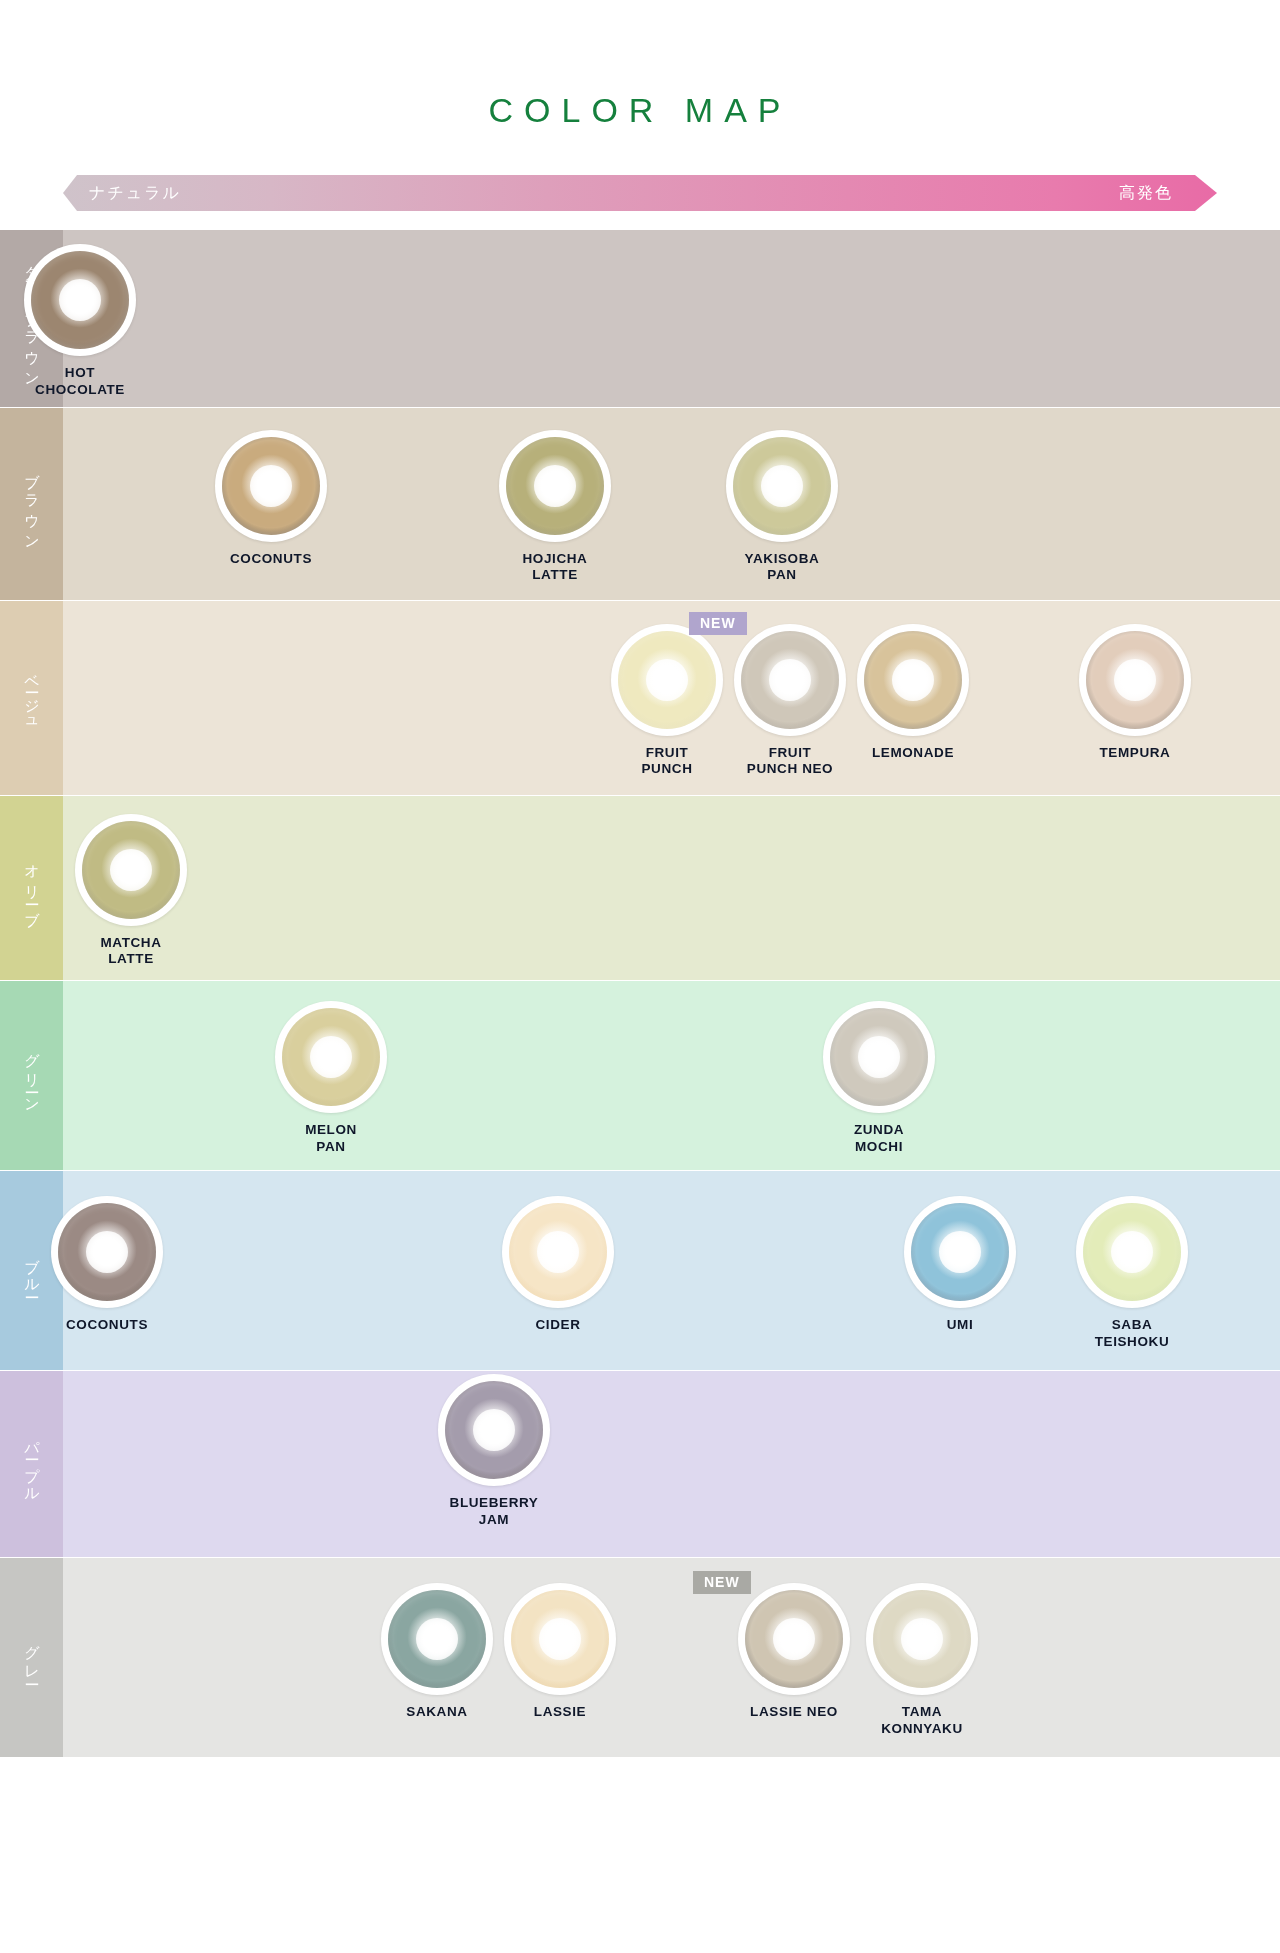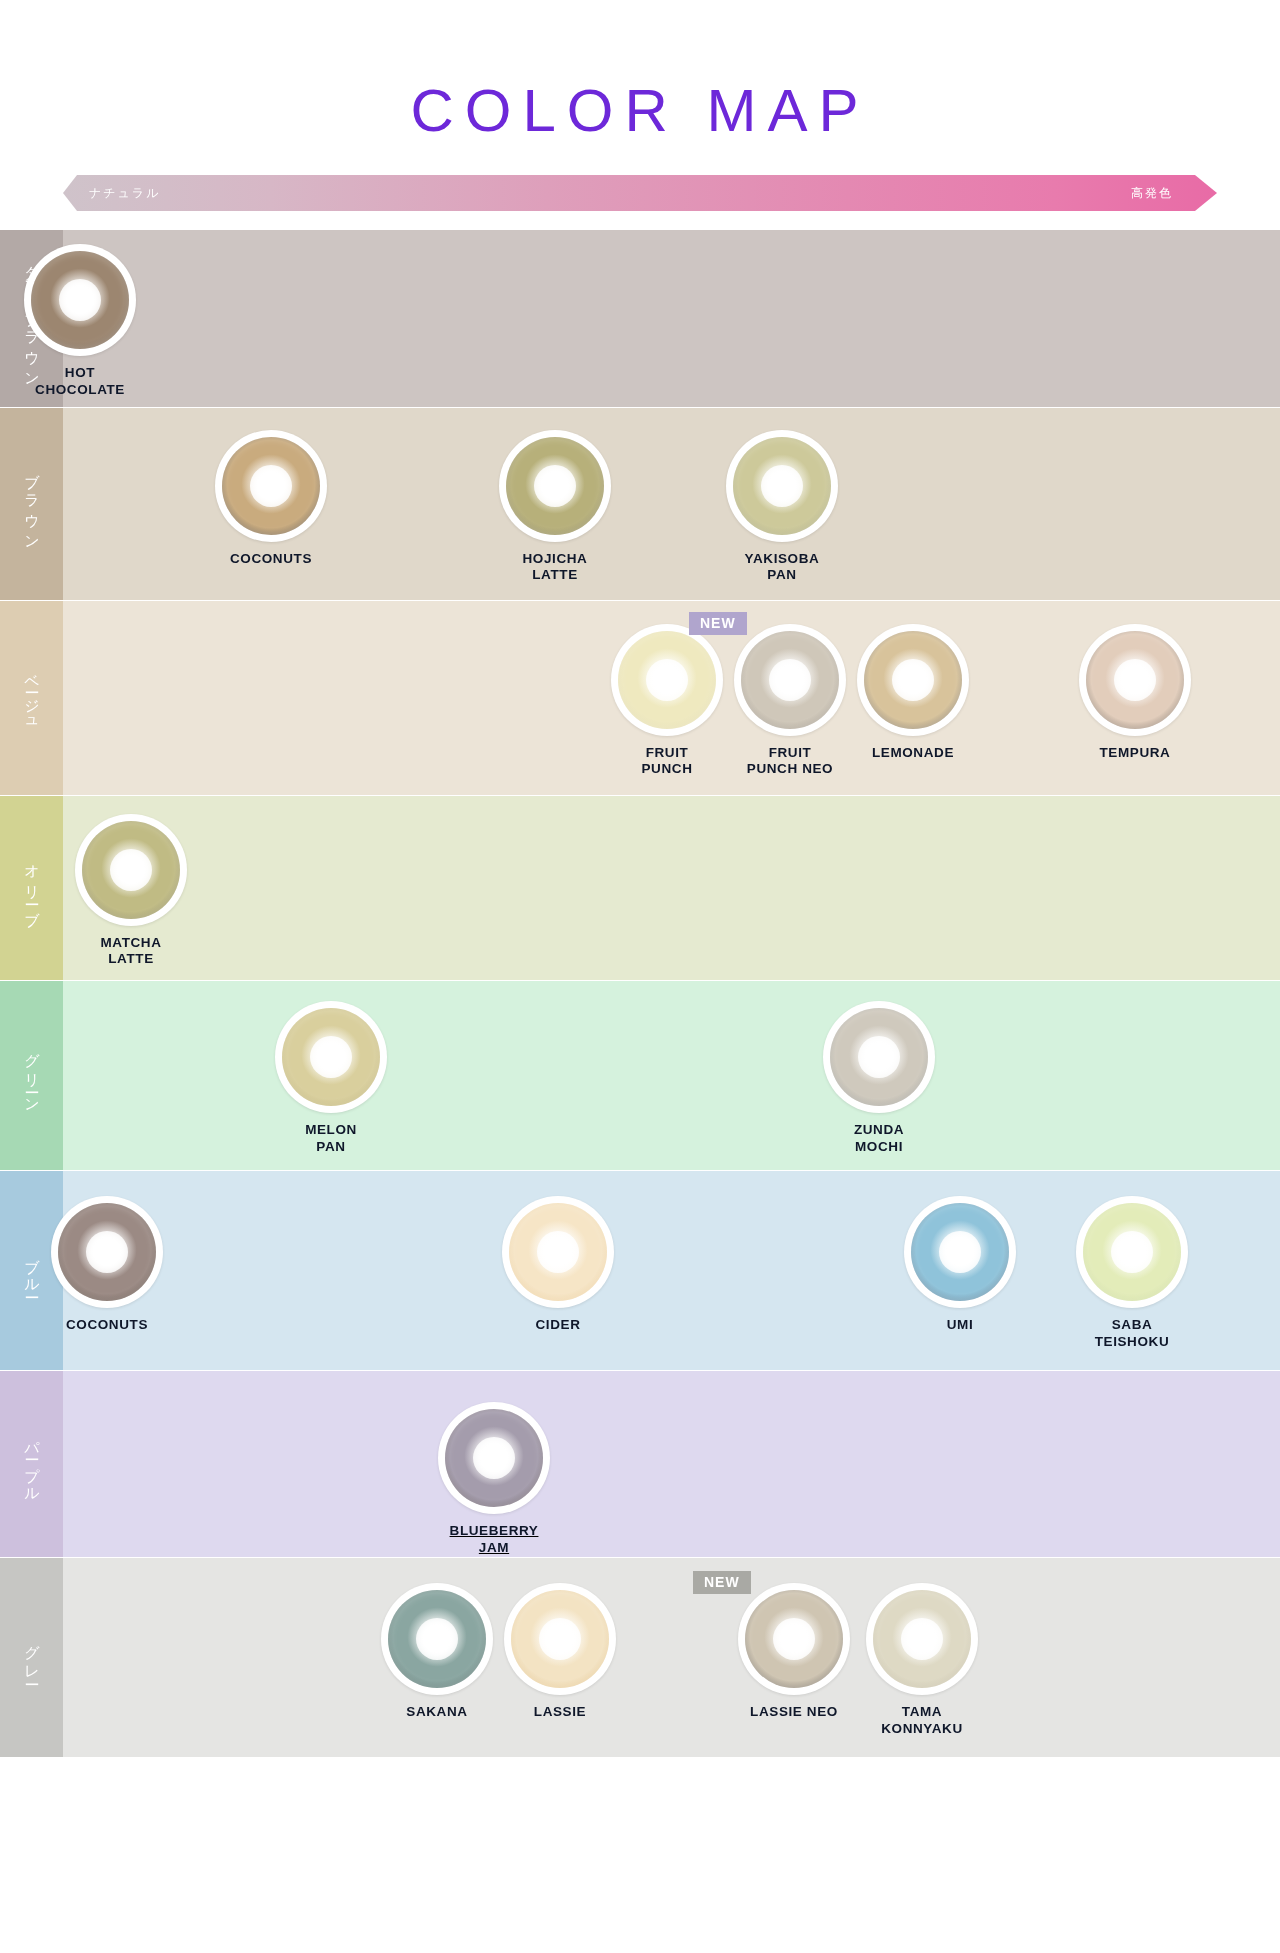--- a/index.html
+++ b/index.html
@@ -12,24 +12,24 @@
   }
 
   
   .title-wrap {
     height: 175px;
     display: flex;
     align-items: center;
     justify-content: center;
   }
   .page-title {
-    font-size: 60px;
+    font-size: 34px;
     letter-spacing: 11px;
     font-weight: 400;
-    color: #6d28d9;
+    color: #15803d;
     font-family: "Liberation Sans", sans-serif;
     margin-top: 45px;
   }
 
   
   .scale-bar-wrap {
     padding: 0 63px 0 63px;
     height: 45px;
   }
   .scale-bar {
@@ -37,21 +37,21 @@
     height: 36px;
     background: linear-gradient(90deg, #cfc3ca 0%, #d7b7c6 18%, #de9fbb 42%, #e489b2 68%, #e87bad 86%, #e86ba6 100%);
     clip-path: polygon(14px 0, calc(100% - 22px) 0, 100% 50%, calc(100% - 22px) 100%, 14px 100%, 0 50%);
     display: flex;
     align-items: center;
     justify-content: space-between;
     padding: 0 44px 0 26px;
   }
   .scale-label {
     color: #ffffff;
-    font-size: 12px;
+    font-size: 16px;
     letter-spacing: 2px;
     font-weight: 400;
     font-family: "DejaVu Sans", sans-serif;
     text-align: right;
   }
 
   
   .map {
     padding: 10px 0 0 0;
   }
@@ -295,21 +295,21 @@
           </div>
           <div class="lens-name">SABA<br>TEISHOKU</div>
         </div>
       </div>
     </div>
     <div class="row" style="height: 187px;">
       <div class="row-label" style="background: rgb(205, 192, 221);">
         <span>パープル</span>
       </div>
       <div class="row-body" style="background: rgb(222, 217, 239);">
-        <div class="lens-item" style="left: 431px; top: 31px; text-decoration: underline;">
+        <div class="lens-item" style="left: 431px; top: 3px;">
           <div class="lens">
             <div class="iris" style="background: radial-gradient(circle at 50% 48%, rgb(255, 255, 255) 16%, rgb(164, 156, 172) 42%, rgb(164, 156, 172) 62%, rgb(78, 65, 73) 88%, rgb(78, 65, 73) 100%); box-shadow: rgba(255, 255, 255, 0.35) 0px 0px 10px inset;"></div>
             <div class="pupil"></div>
           </div>
           <div class="lens-name">BLUEBERRY<br>JAM</div>
         </div>
       </div>
     </div>
     <div class="row" style="height: 200px;">
       <div class="row-label" style="background: rgb(198, 198, 195);">

